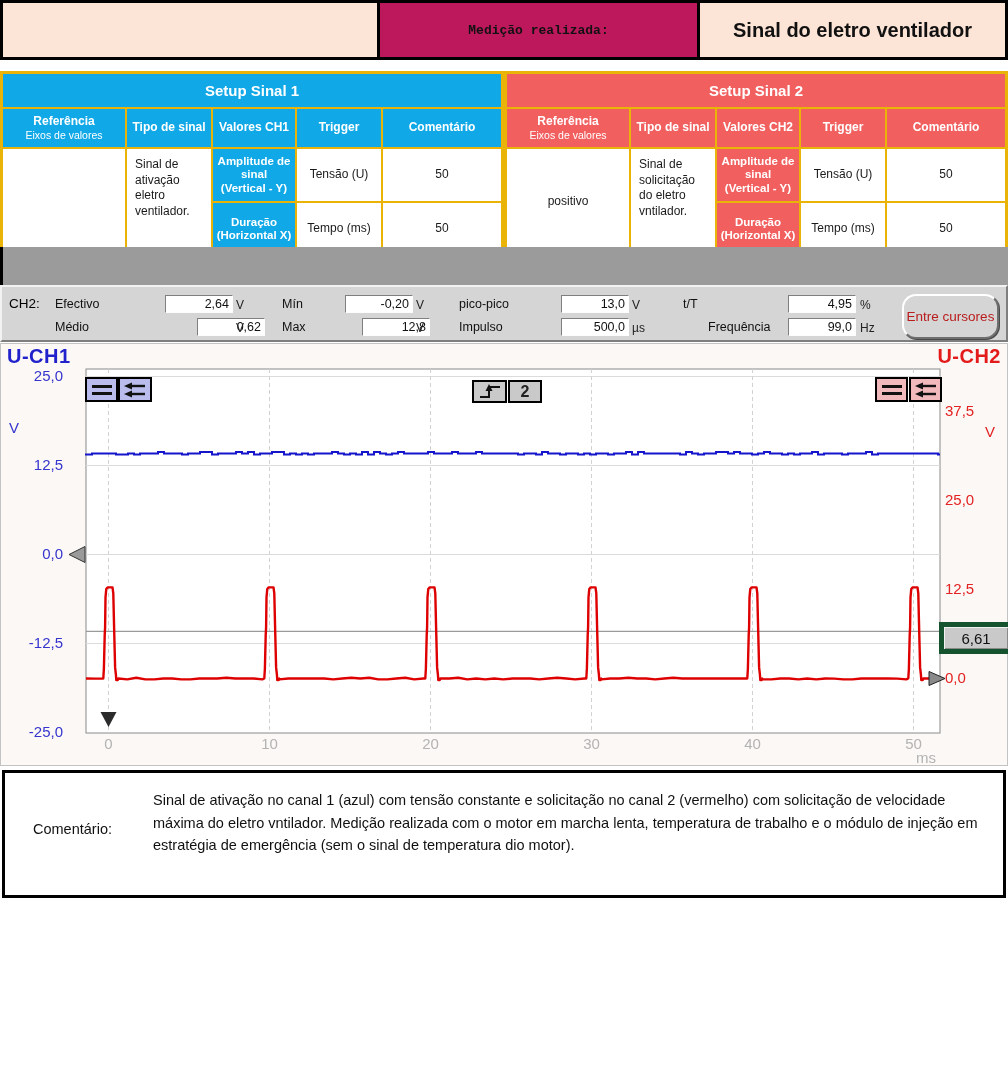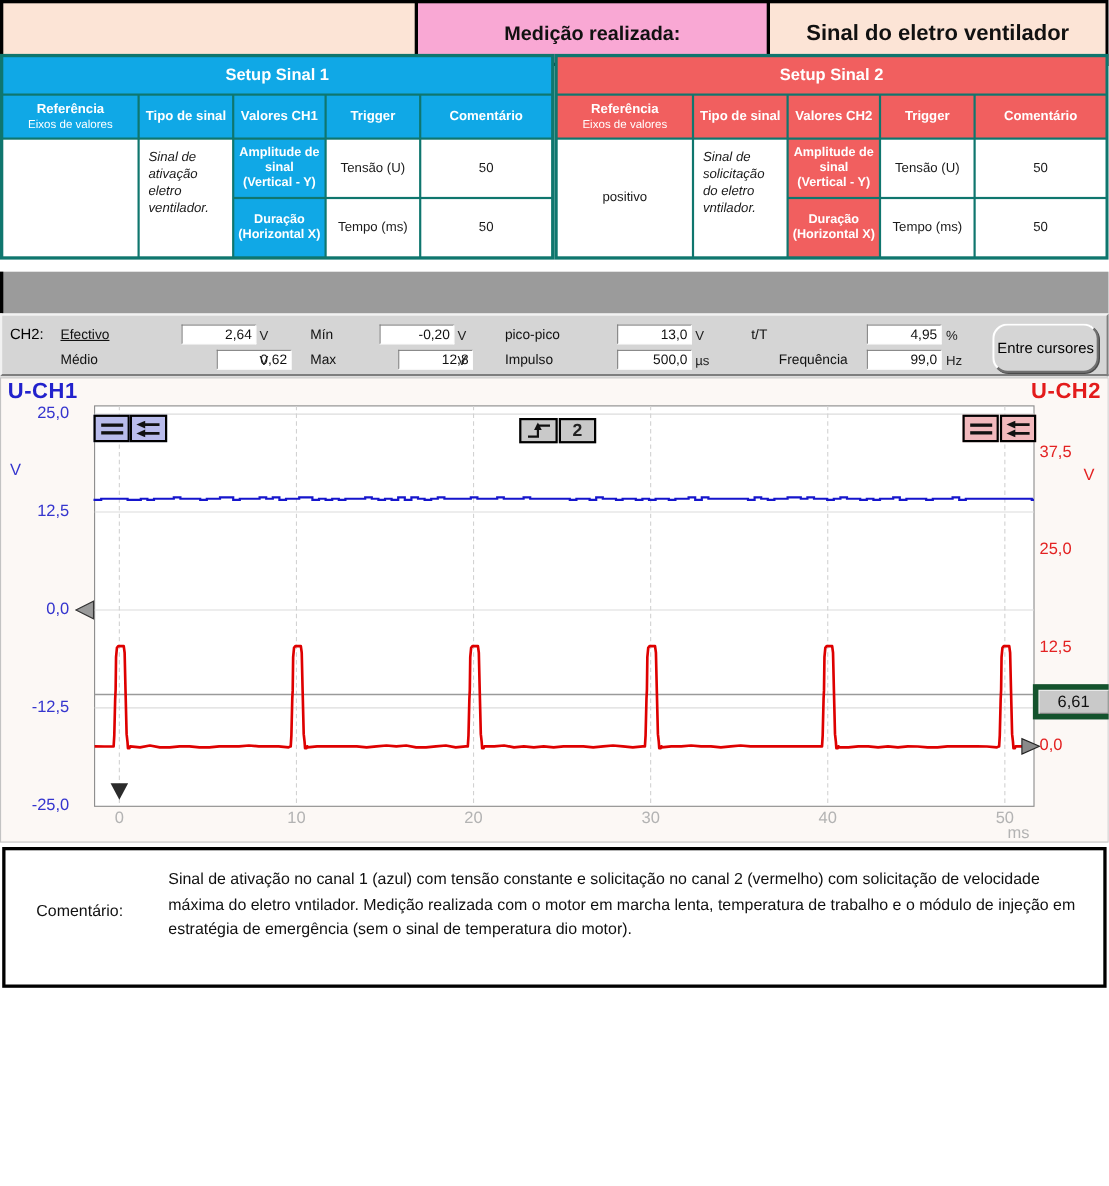--- a/index.html
+++ b/index.html
@@ -4,59 +4,59 @@
 <style>
   html,body{margin:0;padding:0;background:#fff;}
   .page{position:relative;width:1008px;height:1078px;background:#fff;
         font-family:"Liberation Sans",sans-serif;overflow:hidden;}
 
   
   .topbar{position:absolute;left:0;top:0;width:1008px;height:60px;background:#000;
           display:grid;grid-template-columns:374px 317px 1fr;gap:3px;padding:3px;box-sizing:border-box;}
   .topcell{display:flex;align-items:center;justify-content:center;font-weight:bold;color:#111;}
   .peach{background:#FCE4D6;}
-  .yellow{background:#f9a8d4;font-size:18px;}
+  .yellow{background:#be185d;font-size:13px;font-family:Liberation Mono, monospace;}
   .toptitle{font-size:20px;}
 
   
-  .setup-table{position:absolute;top:49px;width:504px;height:187px;background:#0f766e;
+  .setup-table{position:absolute;top:71px;width:504px;height:187px;background:#eab308;
     display:grid;grid-template-columns:122px 84px 82px 84px 1fr;
     grid-template-rows:33px 38px 52px 52px;gap:2px;padding:3px;box-sizing:border-box;}
   .cell{background:#fff;display:flex;flex-direction:column;align-items:center;justify-content:center;
         font-size:12px;color:#1a1a1a;text-align:center;line-height:1.15;}
   .cell.acc{background:var(--acc);color:#fff;font-weight:bold;}
   .ttl{grid-column:1/6;background:var(--acc);color:#fff;font-weight:bold;font-size:15px;
        display:flex;align-items:center;justify-content:center;}
   .colhead{background:var(--acc);color:#fff;font-weight:bold;font-size:12px;}
   .sub{font-size:10.5px;font-weight:normal;}
   .refhead .sub{font-weight:normal;}
   .rowhead{font-size:11.5px;}
   .trigcell{grid-row:3/5;}
   .commcell{grid-row:3/5;align-items:flex-start;justify-content:flex-start;text-align:left;
-            padding:8px 4px 0 8px;line-height:1.3;font-style:italic;}
+            padding:8px 4px 0 8px;line-height:1.3;}
 
   
   .grey-band{position:absolute;left:0;top:247px;width:1008px;height:38px;background:#9B9B9B;
              border-left:3px solid #000;box-sizing:border-box;}
 
   
   .measure-bar{position:absolute;left:0;top:285px;width:1008px;height:57px;background:#D5D5D5;
      border-top:2px solid #F2F2F2;border-left:2px solid #F2F2F2;
      border-bottom:2px solid #7E7E7E;border-right:2px solid #7E7E7E;box-sizing:border-box;}
   .mlabel{position:absolute;font-size:12.5px;color:#111;white-space:nowrap;}
   .mchan{position:absolute;left:7px;top:9px;font-size:13.5px;font-weight:normal;color:#000;}
   .mbox{position:absolute;width:68px;height:18px;background:#fff;
         border-top:1.5px solid #7F7F7F;border-left:1.5px solid #7F7F7F;
         border-bottom:1.5px solid #FDFDFD;border-right:1.5px solid #FDFDFD;
         font-size:12.5px;color:#111;text-align:right;padding:1px 3px 0 0;box-sizing:border-box;}
   .munit{position:absolute;font-size:12px;color:#222;}
   .cursor-btn{position:absolute;left:900px;top:7px;width:93px;height:41px;background:#D5D5D5;
         border-top:2px solid #fff;border-left:2px solid #fff;
         border-bottom:2px solid #6F6F6F;border-right:2px solid #6F6F6F;
-        box-shadow:1px 1px 0 #4a4a4a;color:#000000;font-size:13.5px;
+        box-shadow:1px 1px 0 #4a4a4a;color:#b91c1c;font-size:13.5px;
         display:flex;align-items:center;justify-content:center;border-radius:14px;}
 
   
   .scope-panel{position:absolute;left:0;top:343px;width:1008px;height:423px;background:#FCF8F5;
         border:1px solid #C3C3C3;box-sizing:border-box;}
   .scope-svg{position:absolute;left:0;top:0;width:1008px;height:423px;}
   .chlbl{position:absolute;top:1px;font-size:20px;font-weight:bold;letter-spacing:.5px;}
   .chlbl.c1{left:6px;color:#2222CC;}
   .chlbl.c2{right:6px;color:#E31B1B;text-align:right;}
   .tick{position:absolute;font-size:15px;white-space:nowrap;}
@@ -144,21 +144,21 @@
     </div>
     <div class="cell">Tempo (ms)</div>
     <div class="cell">50</div>
   </div>
 
   <div class="grey-band"></div>
 
   <div class="measure-bar">
     <div class="mchan">CH2:</div>
 
-    <div class="mlabel" style="left:53px;top:10px;text-decoration:underline;">Efectivo</div>
+    <div class="mlabel" style="left:53px;top:10px;">Efectivo</div>
     <div class="mbox" style="left:163px;top:8px;">2,64</div>
     <div class="munit" style="left:234px;top:11px;">V</div>
     <div class="mlabel" style="left:53px;top:33px;">Médio</div>
     <div class="mbox" style="left:163px;top:31px;margin-left:32px;">0,62</div>
     <div class="munit" style="left:234px;top:34px;">V</div>
 
     <div class="mlabel" style="left:280px;top:10px;">Mín</div>
     <div class="mbox" style="left:343px;top:8px;">-0,20</div>
     <div class="munit" style="left:414px;top:11px;">V</div>
     <div class="mlabel" style="left:280px;top:33px;">Max</div>

